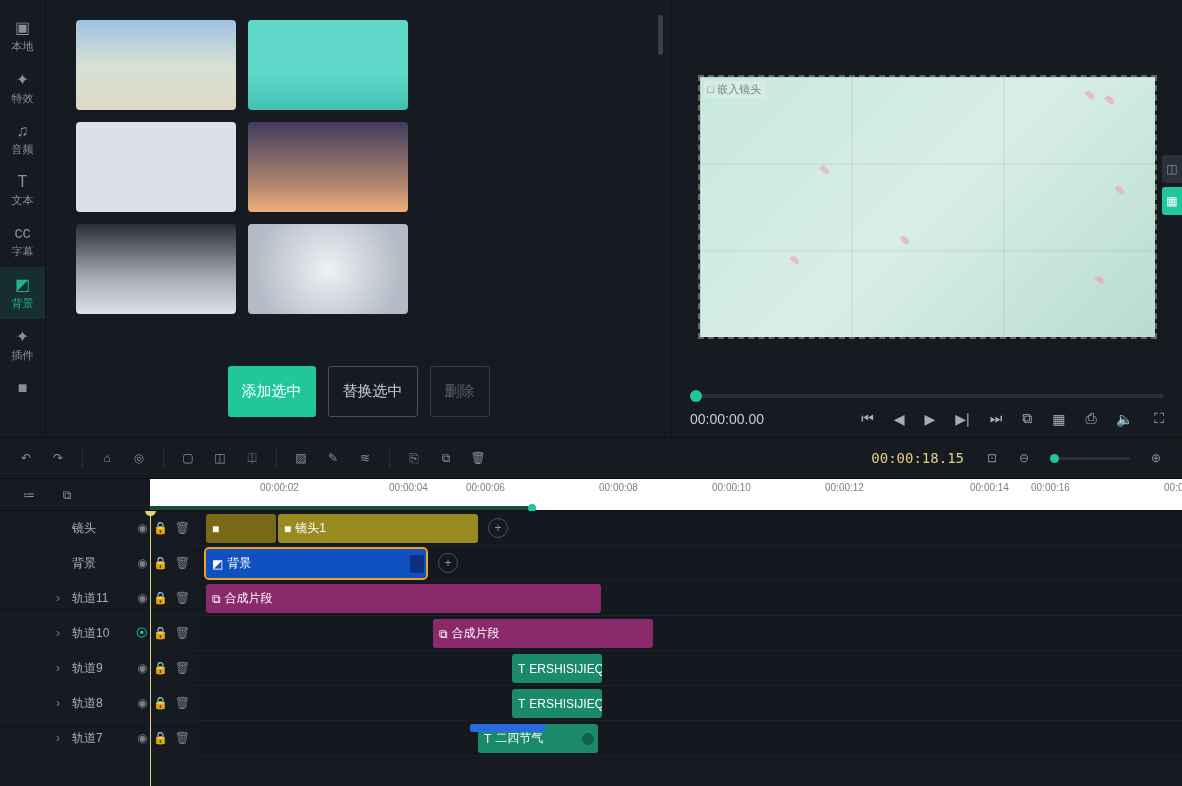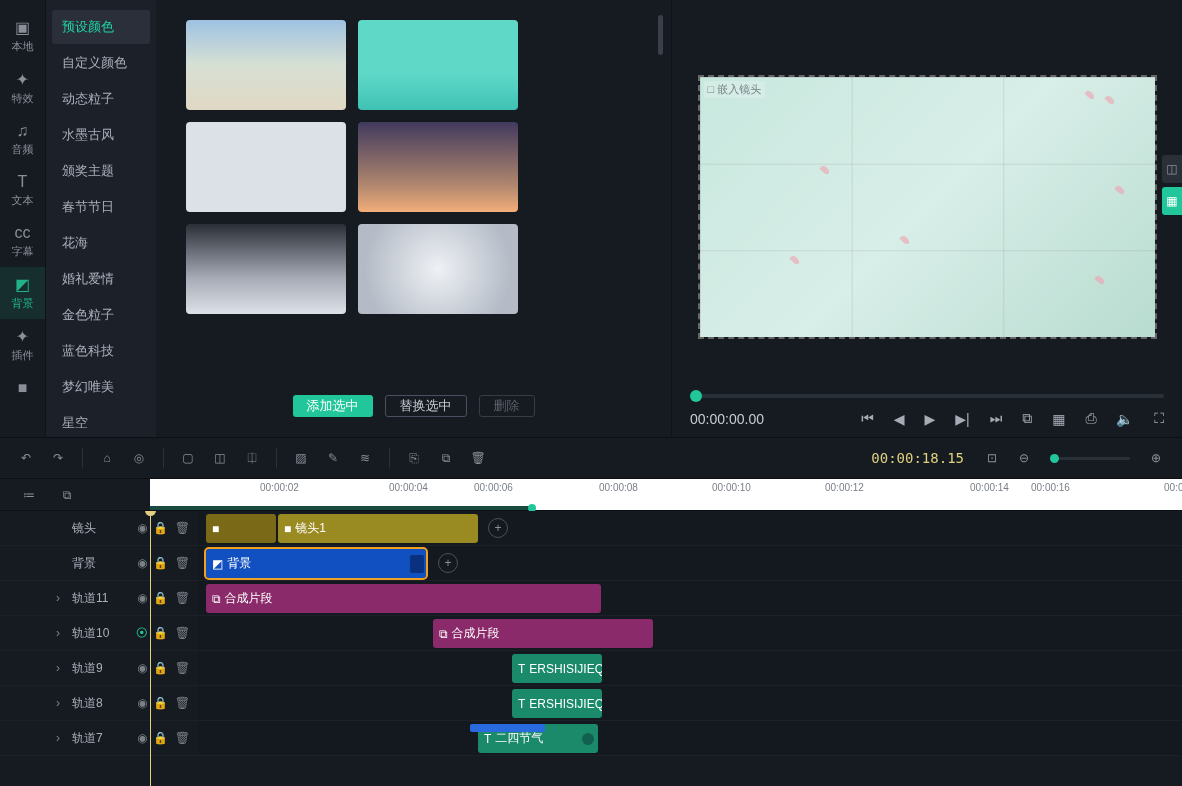--- a/index.html
+++ b/index.html
@@ -26,21 +26,21 @@
 .assets { flex: 1; background: #161a21; display: flex; flex-direction: column; padding: 20px 30px 10px 30px; border-right: 1px solid #0f1218; position: relative; }
 .asset-grid { display: grid; grid-template-columns: repeat(2, 160px); gap: 12px; justify-content: start; }
 .asset-thumb { width: 160px; height: 90px; border-radius: 4px; }
 .t0 { background: linear-gradient(180deg,#9ec2e2 0%,#d7e0d4 50%,#e0d8c4 100%); }
 .t1 { background: linear-gradient(180deg,#5fd8c8 0%,#5fd8c8 60%,#3ec2b3 100%); }
 .t2 { background: #dce1e8; }
 .t3 { background: linear-gradient(180deg,#413a5e 0%,#b0866e 70%,#f2ae7a 100%); }
 .t4 { background: linear-gradient(180deg,#2a2e37 0%,#a6abb5 60%,#dde1e8 100%); }
 .t5 { background: radial-gradient(circle at 50% 50%, #eef1f5 0%, #b4bbc6 80%); }
 .asset-actions { margin-top: auto; padding: 15px 0 10px 0; display: flex; gap: 12px; justify-content: center; }
-.btn { padding: 1px 14px; border-radius: 3px; cursor: pointer; border: none; font-size: 13px; }
+.btn { padding: 15px 14px; border-radius: 3px; cursor: pointer; border: none; font-size: 15px; }
 .btn-primary { background: #21c79a; color: #fff; }
 .btn-outline { background: transparent; color: #c8ccd4; border: 1px solid #4a5060; }
 .btn-outline.disabled { color: #5a5f6a; border-color: #363b46; cursor: not-allowed; }
 .scroll-hint { position: absolute; right: 8px; top: 15px; width: 5px; height: 40px; background: #3a3f4a; border-radius: 3px; }
 
 
 .preview { width: 510px; background: #161a21; display: flex; flex-direction: column; position: relative; }
 .canvas-wrap { flex: 1; display: flex; align-items: center; justify-content: center; padding: 30px 15px 10px 15px; }
 .canvas { width: 455px; height: 260px; background: linear-gradient(135deg,#c8e8de 0%,#d8eee8 50%,#b8dcd0 100%); position: relative; outline: 2px dashed #666; }
 .canvas-grid { position: absolute; inset: 0; background-image: linear-gradient(#99999944 1px, transparent 1px), linear-gradient(90deg, #99999944 1px, transparent 1px); background-size: 33.33% 33.33%; }
@@ -117,34 +117,20 @@
         <div class="vnav-item"><span class="icon">♫</span><span class="label">音频</span></div>
         <div class="vnav-item"><span class="icon">T</span><span class="label">文本</span></div>
         <div class="vnav-item"><span class="icon">cc</span><span class="label">字幕</span></div>
         <div class="vnav-item active"><span class="icon">◩</span><span class="label">背景</span></div>
         <div class="vnav-item"><span class="icon">✦</span><span class="label">插件</span></div>
         <div class="vnav-item">
           <span class="icon">■</span>
         </div>
       </div>
 
-    <div class="catlist" id="catlist">
-        <div class="cat-item active">预设颜色</div>
-        <div class="cat-item">自定义颜色</div>
-        <div class="cat-item">动态粒子</div>
-        <div class="cat-item">水墨古风</div>
-        <div class="cat-item">颁奖主题</div>
-        <div class="cat-item">春节节日</div>
-        <div class="cat-item">花海</div>
-        <div class="cat-item">婚礼爱情</div>
-        <div class="cat-item">金色粒子</div>
-        <div class="cat-item">蓝色科技</div>
-        <div class="cat-item">梦幻唯美</div>
-        <div class="cat-item">星空</div>
-      </div>
 
     <div class="assets">
       <div class="scroll-hint"></div>
       <div class="asset-grid">
         <div class="asset-thumb t0"></div>
         <div class="asset-thumb t1"></div>
         <div class="asset-thumb t2"></div>
         <div class="asset-thumb t3"></div>
         <div class="asset-thumb t4"></div>
         <div class="asset-thumb t5"></div>
@@ -225,21 +211,21 @@
   <div class="timeline">
     <div class="tl-header">
       <div class="tl-left-tools">
         <div class="tb-btn">≔</div>
         <div class="tb-btn">⧉</div>
       </div>
       <div class="ruler">
         <div class="ruler-inner" id="ruler">
             <span class="ruler-tick" style="left: 110px;">00:00:02</span>
             <span class="ruler-tick" style="left: 223px; padding-left: 16px;">00:00:04</span>
-            <span class="ruler-tick" style="left: 324px;">00:00:06</span>
+            <span class="ruler-tick" style="left: 316px;">00:00:06</span>
             <span class="ruler-tick" style="left: 449px;">00:00:08</span>
             <span class="ruler-tick" style="left: 562px;">00:00:10</span>
             <span class="ruler-tick" style="left: 675px;">00:00:12</span>
             <span class="ruler-tick" style="left: 820px;">00:00:14</span>
             <span class="ruler-tick" style="left: 881px;">00:00:16</span>
             <span class="ruler-tick" style="left: 1014px;">00:00:18</span>
           </div>
         <div class="range-bar"></div>
         <div class="range-end"></div>
       </div>

